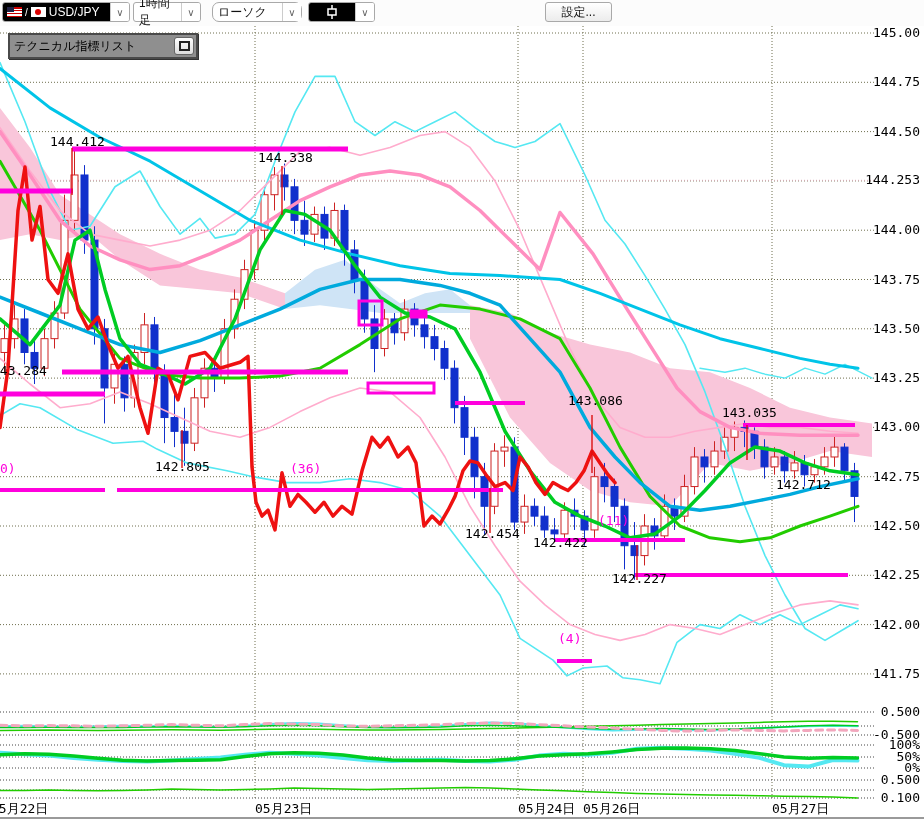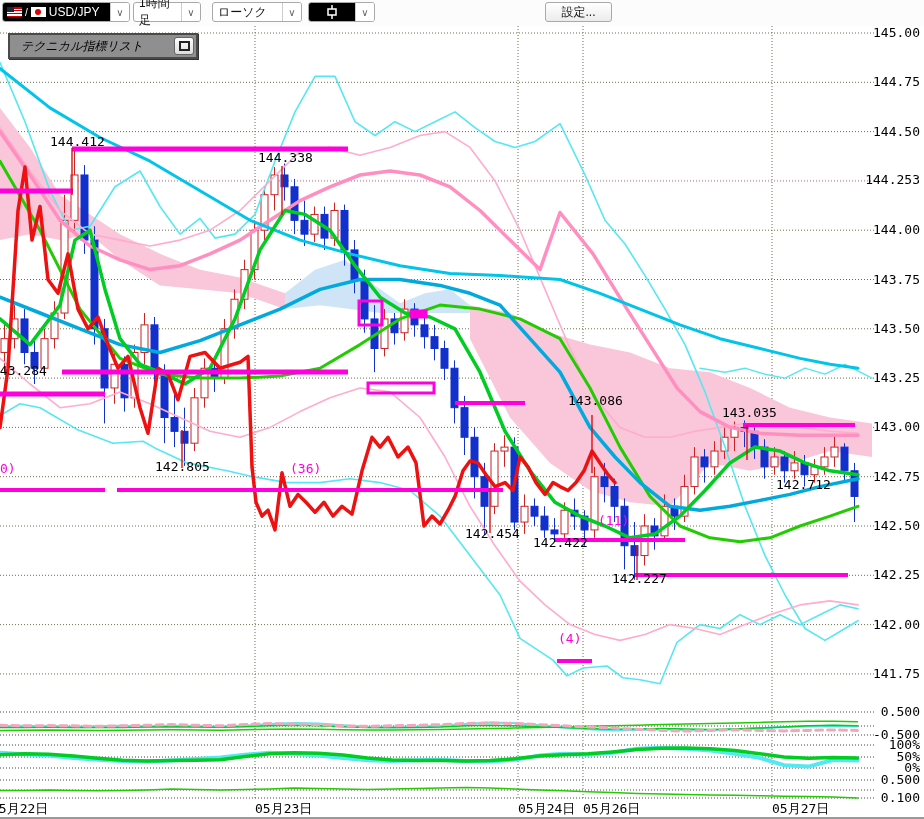--- a/index.html
+++ b/index.html
@@ -18,21 +18,21 @@
   .flag-us::after{content:"";position:absolute;left:0;top:0;width:7px;height:5px;background:#224;}
   .flag-jp{background:#fff;}
   .flag-jp::after{content:"";position:absolute;left:4.5px;top:2px;width:6px;height:6px;border-radius:50%;background:#d00;}
   .slash{color:#fff;font-size:10px;}
   #btn-settings{justify-content:center;background:linear-gradient(#fff,#ececec);}
   .candle-glyph{display:inline-block;}
   
   #float-panel{position:absolute;left:8px;top:33px;width:190px;height:26px;z-index:6;
       background:#8f8f8f;border:2px solid #4a4a4a;box-sizing:border-box;display:flex;align-items:center;
       box-shadow:1px 1px 0 #333;}
-  #float-panel .title{flex:1;font-size:12px;color:#000;padding-left:11px;white-space:nowrap;overflow:hidden;font-style:italic;}
+  #float-panel .title{flex:1;font-size:12px;color:#000;padding-left:4px;white-space:nowrap;overflow:hidden;}
   #float-panel .winbtn{width:18px;height:16px;margin-right:2px;background:linear-gradient(#fff,#ddd);
       border:1px solid #666;border-radius:3px;display:flex;align-items:center;justify-content:center;}
   #float-panel .winbtn span{display:block;width:7px;height:6px;border:2px solid #222;}
   
   #chart-wrap{position:absolute;left:0;top:0;width:924px;height:819px;z-index:1;}
   svg text{font-family:"DejaVu Sans Mono","Liberation Mono",monospace;}
   #bottom-edge{position:absolute;left:0;bottom:0;width:924px;height:2px;background:#9a9a9a;z-index:7;}
 </style>
 </head>
 <body>
@@ -354,21 +354,21 @@
         <span class="slash">/</span>
         <span class="flag flag-jp"></span>
         <span>USD/JPY</span>
       </span>
       <span class="combo-arrow">∨</span>
     </div>
     <div class="tb" style="left:133px;width:68px;">
       <span style="flex:1;padding-left:5px;">1時間足</span>
       <span class="combo-arrow">∨</span>
     </div>
-    <div class="tb" style="left:212px;width:90px;">
+    <div class="tb" style="left:212px;width:90px;border-radius:7px;">
       <span style="flex:1;padding-left:5px;">ローソク</span>
       <span class="combo-arrow">∨</span>
     </div>
     <div class="tb" style="left:308px;width:67px;">
       <span class="blackface" style="justify-content:center;">
         <svg class="candle-glyph" width="12" height="14" viewBox="0 0 12 14">
           <line x1="6" y1="0" x2="6" y2="14" stroke="#fff" stroke-width="1.5"></line>
           <rect x="2" y="4" width="8" height="6" fill="#000" stroke="#fff" stroke-width="1.5"></rect>
         </svg>
       </span>

